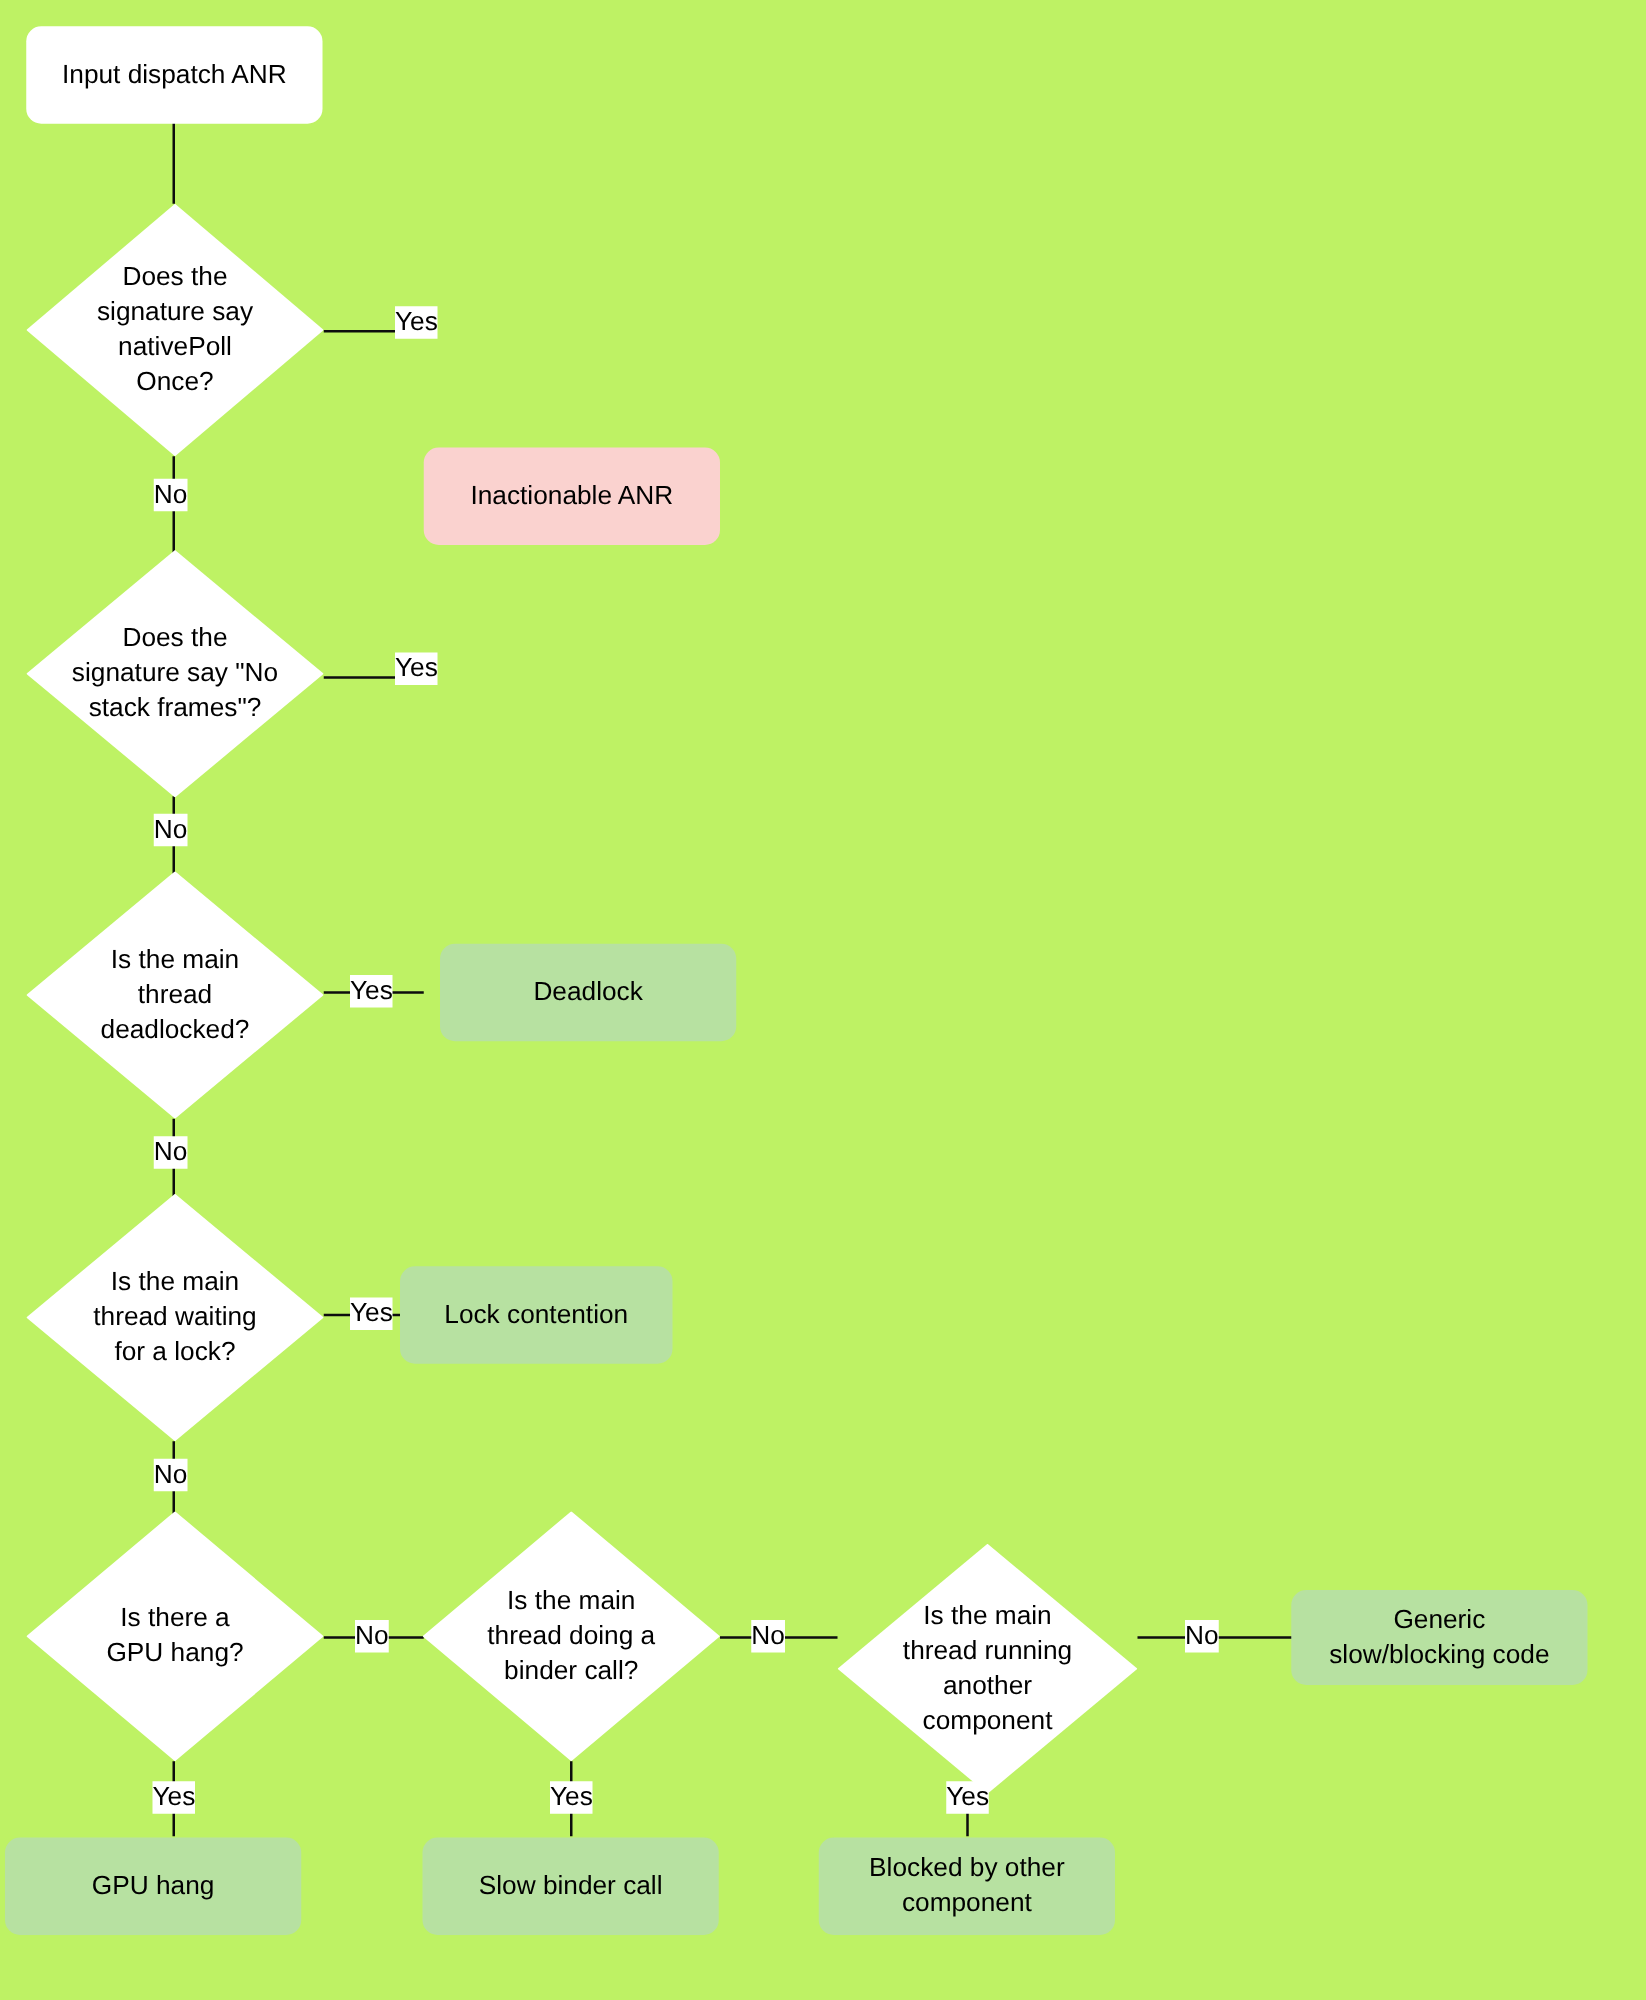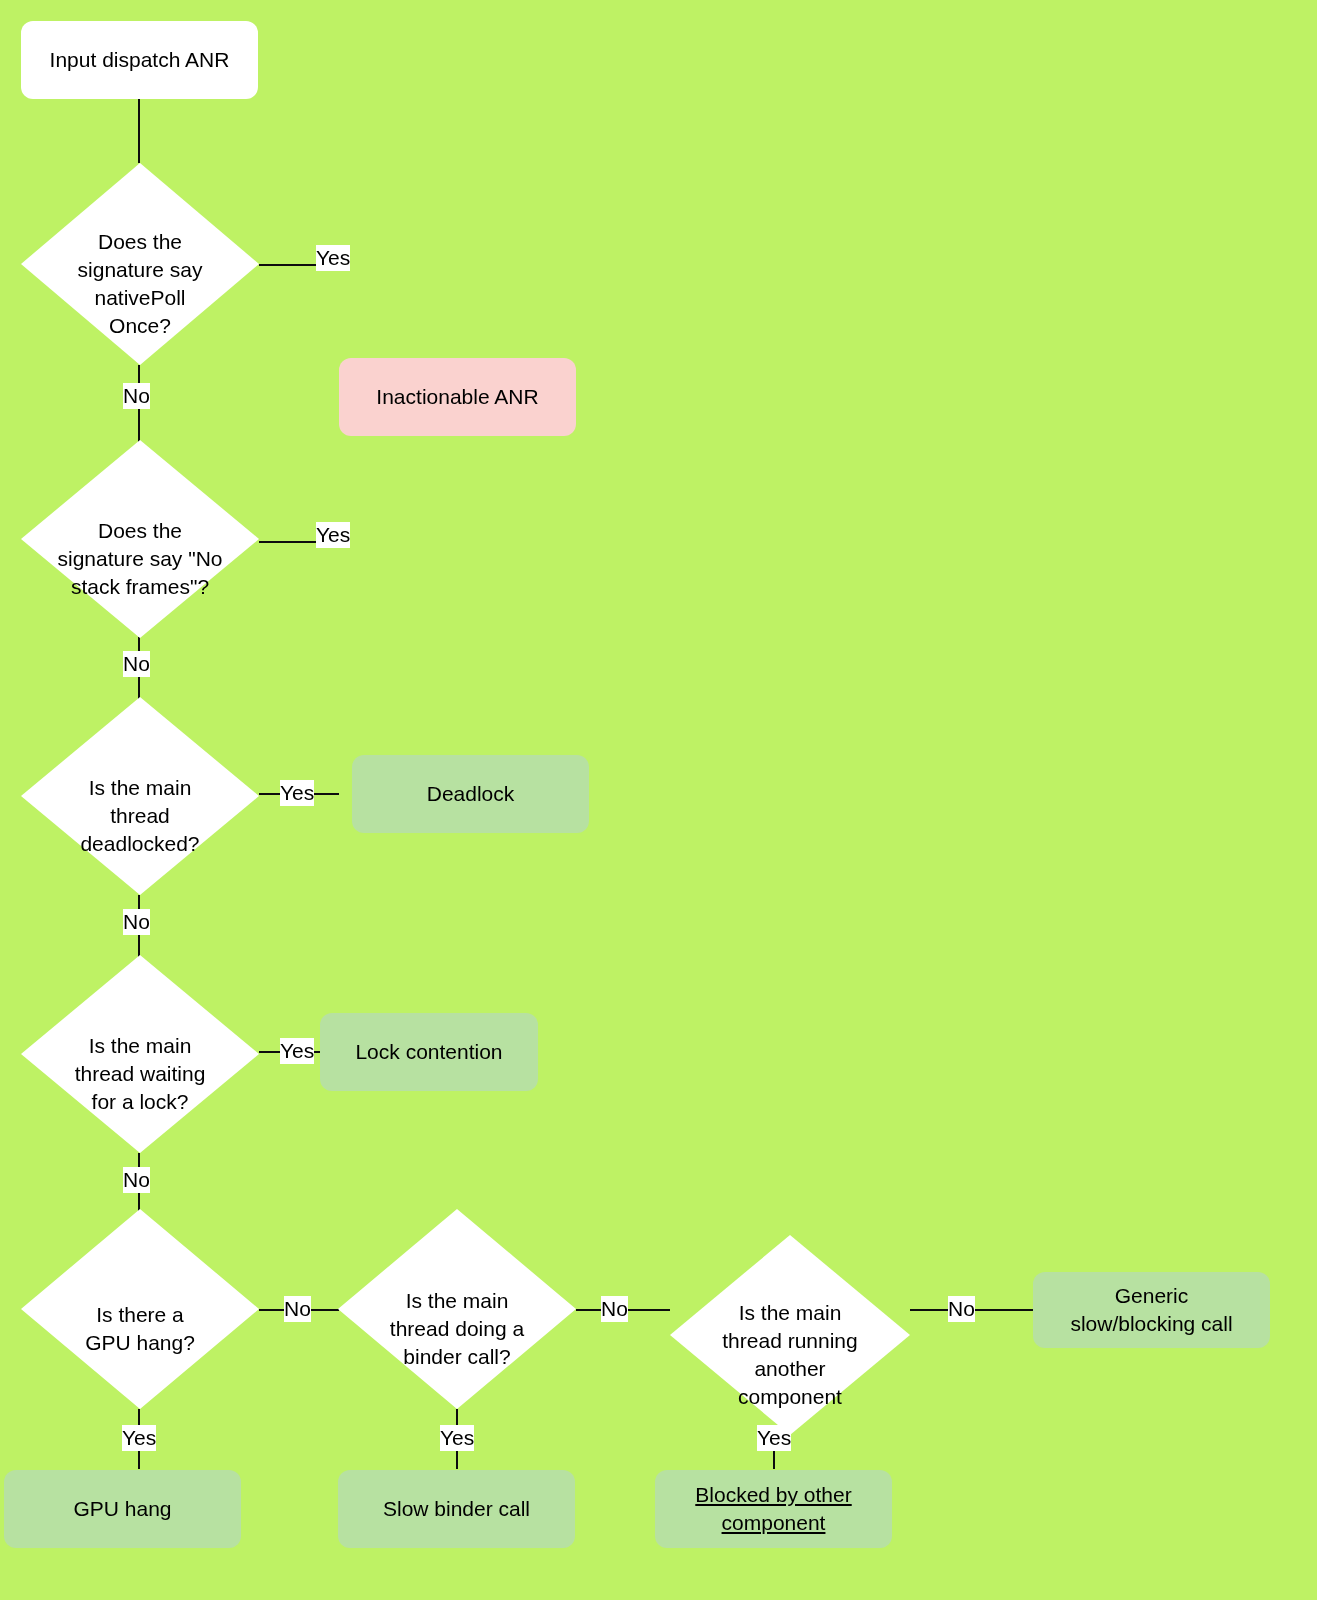--- a/index.html
+++ b/index.html
@@ -60,21 +60,20 @@
     left: 50%;
     top: 50%;
     transform: translate(-50%, -50%);
     text-align: center;
     color: #000000;
     font-size: 21px;
     line-height: 1.33;
     white-space: pre-line;
     width: 200px;
     pointer-events: none;
-    margin-top: 20px;
   }
   .diamond-label.wide { width: 230px; }
 
   
   .edge-label {
     position: absolute;
     color: #000000;
     font-size: 21px;
     line-height: 1;
     white-space: nowrap;
@@ -172,22 +171,22 @@
     <div class="diamond-shape"></div>
     <div class="diamond-label wide">Is the main
 thread running
 another
 component</div>
   </div>
   <div class="edge-label" style="left:948px; top:1298px;"><span>No</span></div>
   <div class="edge-label" style="left:757px; top:1427px;"><span>Yes</span></div>
 
   <div class="node-box green" style="left:1033px; top:1272px; width:237px; height:76px;">Generic
-slow/blocking call</div>
+slow/blocking code</div>
 
   <div class="node-box green" style="left:4px; top:1470px; width:237px; height:78px;">GPU hang</div>
 
   <div class="node-box green" style="left:338px; top:1470px; width:237px; height:78px;">Slow binder call</div>
 
-  <div class="node-box green" style="left:655px; top:1470px; width:237px; height:78px;text-decoration:underline;">Blocked by other
+  <div class="node-box green" style="left:655px; top:1470px; width:237px; height:78px;">Blocked by other
 component</div>
 
 </div>
 
 </body></html>

